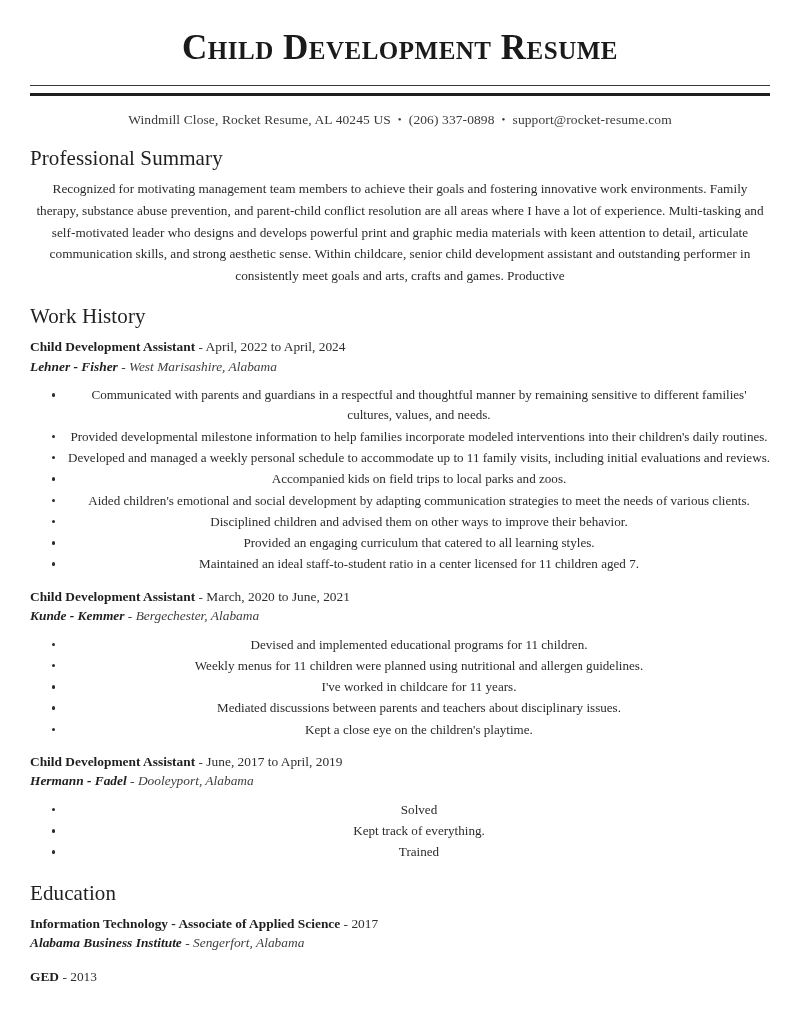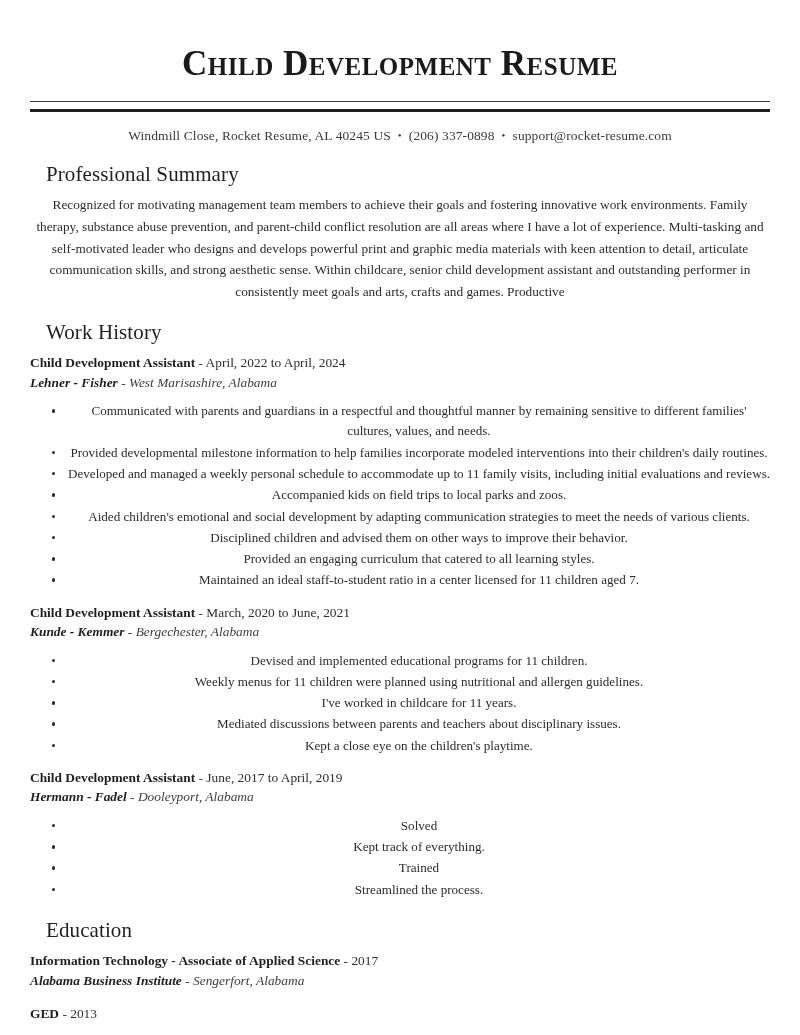--- a/index.html
+++ b/index.html
@@ -25,21 +25,21 @@
 
   
   .resume-title {
     text-align: center;
     font-family: "Liberation Serif", "DejaVu Serif", serif;
     font-variant: small-caps;
     font-weight: 700;
     font-size: 35px;
     letter-spacing: 0.5px;
     color: #1a1a1a;
-    margin: 16px;
+    margin: 0;
     padding-top: 28px;
     line-height: 1.15;
   }
   .rule-double {
     margin-top: 17px;
     height: 7px;
     border-top: 1.5px solid #3a3a3a;
     border-bottom: 3px solid #1f1f1f;
   }
   .contact-line {
@@ -57,21 +57,21 @@
   }
 
   
   .section {
     margin-top: 18px;
   }
   .section-heading {
     font-size: 21px;
     font-weight: 400;
     color: #1f1f1f;
-    margin: 0 0 7px 16px;
+    margin: 0 0 7px 0;
     line-height: 1.2;
     letter-spacing: 0.1px;
   }
   .summary-text {
     font-size: 13.3px;
     line-height: 1.62;
     color: #2b2b2b;
     margin: 0;
     text-align: center;
   }
@@ -244,21 +244,20 @@
       </div>
       <div class="entry-company-line">
         <span class="company">Hermann - Fadel</span>
         <span class="dash">-</span>
         <span class="location">Dooleyport, Alabama</span>
       </div>
       <ul class="bullets">
         <li>Solved</li>
         <li>Kept track of everything.</li>
         <li>Trained</li>
-        <li>Streamlined the process.</li>
       </ul>
     </div>
   </div>
 
   <div class="section">
     <h2 class="section-heading">Education</h2>
 
     <div class="edu-entry">
       <div class="edu-degree-line">
         <span class="degree">Information Technology - Associate of Applied Science</span>

